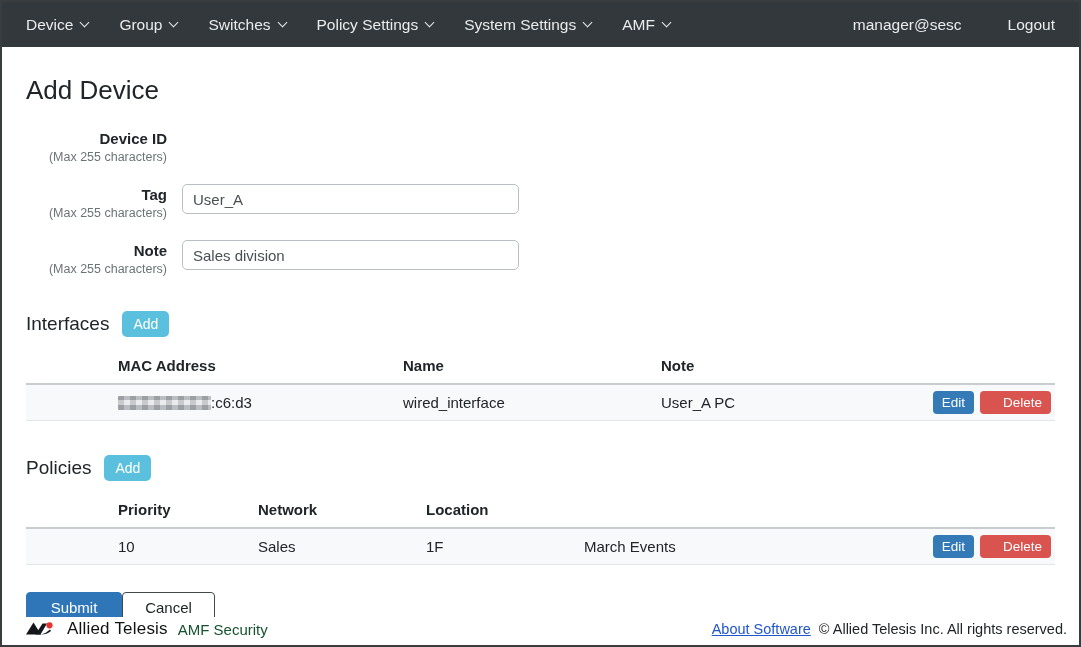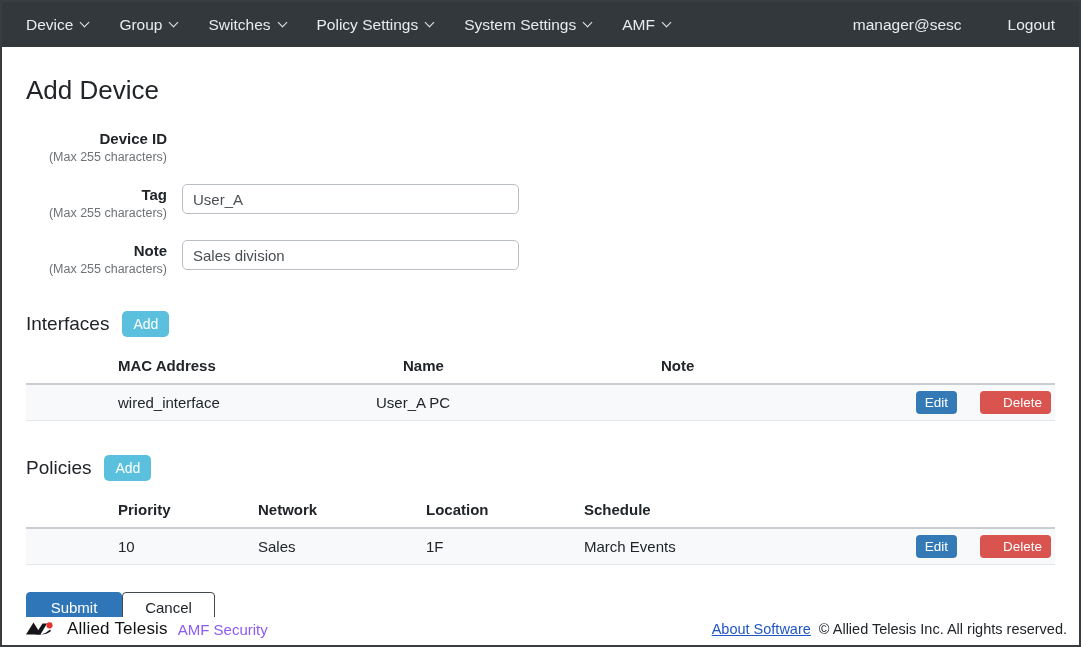--- a/index.html
+++ b/index.html
@@ -77,21 +77,21 @@
   .col-schedule { flex:1; }
 
   .redacted-mac {
     display:inline-block; width:93px; height:14px; border-radius:1px;
     background-color:#d6d9dc;
     background-image:
       repeating-linear-gradient(0deg,  rgba(115,120,126,.35) 0 5px, rgba(255,255,255,.30) 5px 10px),
       repeating-linear-gradient(90deg, rgba(130,136,142,.45) 0 6px, rgba(232,234,237,.55) 6px 12px);
   }
 
-  .row-actions { display:flex; gap:23px; margin-left:auto; }
+  .row-actions { display:flex; gap:6px; margin-left:auto; }
   .btn-edit, .btn-delete {
     color:#fff; border:none; border-radius:4px;
     font-size:13.5px; padding:4px 9px; cursor:pointer;
     font-family:"Liberation Sans", sans-serif;
   }
   .btn-edit   { background:#337ab7; }
   .btn-delete { background:#d9534f;padding-left:23px; }
 
   .form-actions { margin-top:27px; display:flex; gap:0; }
   .btn-submit {
@@ -107,21 +107,21 @@
 
   
   footer {
     flex:0 0 auto; margin-top:auto;
     display:flex; align-items:center; justify-content:space-between;
     padding:2px 12px 6px 24px;
   }
   .brand-wrap { display:flex; align-items:center; }
   .brand-logo { margin-right:8px; }
   .brand-name { font-size:17px; color:#101214; letter-spacing:.2px; }
-  .product-name { font-size:15px; color:#8b5cf6; margin-left:10px; }
+  .product-name { font-size:15px; color:#14532d; margin-left:10px; }
   .foot-right { display:flex; align-items:baseline; gap:8px; font-size:14.5px; color:#212529; }
   .about-link { color:#2156c8; text-decoration:underline; cursor:pointer; }
 </style>
 </head>
 <body>
 
 <nav class="navbar">
   <div class="nav-items">
     <div class="nav-item">
       <span>Device</span>
@@ -184,39 +184,42 @@
     <h2>Interfaces</h2>
     <button class="btn-add">Add</button>
   </div>
   <div>
     <div class="thead">
       <div class="col-mac">MAC Address</div>
       <div class="col-name">Name</div>
       <div class="col-note">Note</div>
     </div>
     <div class="trow">
+      <div class="col-mac">
+        <span class="redacted-mac"></span>
+          <span>:c6:d3</span>
+      </div>
       <div class="col-name">wired_interface</div>
       <div class="col-note">User_A PC</div>
       <div class="row-actions">
         <button class="btn-edit">Edit</button>
         <button class="btn-delete">Delete</button>
       </div>
     </div>
   </div>
 
   <div class="section-head">
     <h2>Policies</h2>
     <button class="btn-add">Add</button>
   </div>
   <div>
     <div class="thead">
       <div class="col-priority">Priority</div>
       <div class="col-network">Network</div>
       <div class="col-location">Location</div>
-      <div class="col-schedule">Schedule</div>
     </div>
     <div class="trow">
       <div class="col-priority">10</div>
       <div class="col-network">Sales</div>
       <div class="col-location">1F</div>
       <div class="col-schedule">March Events</div>
       <div class="row-actions">
         <button class="btn-edit">Edit</button>
         <button class="btn-delete">Delete</button>
       </div>

